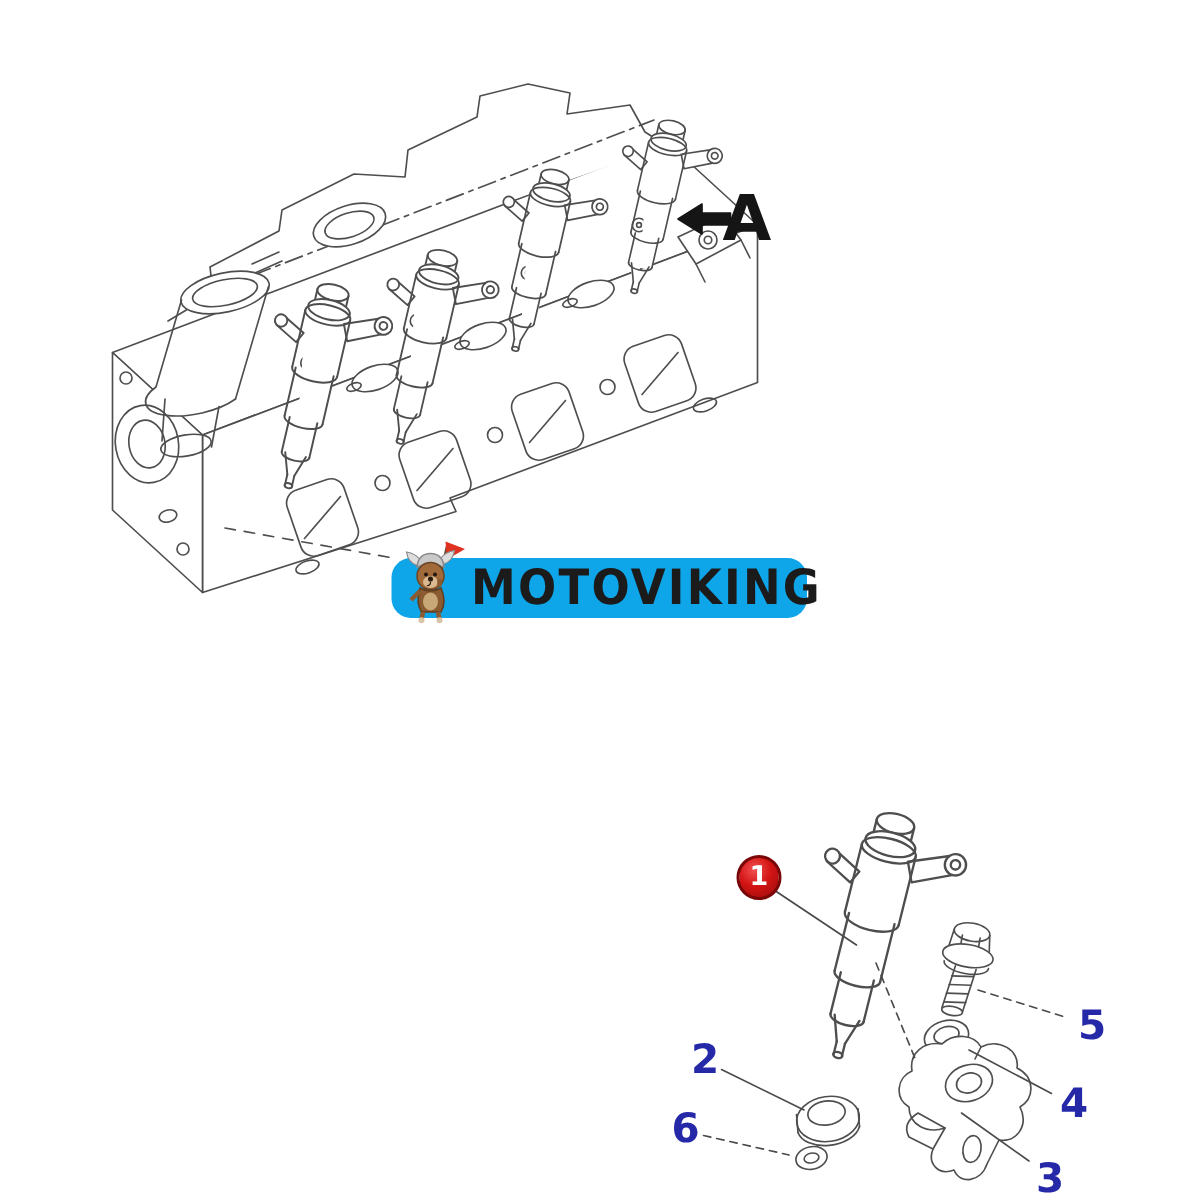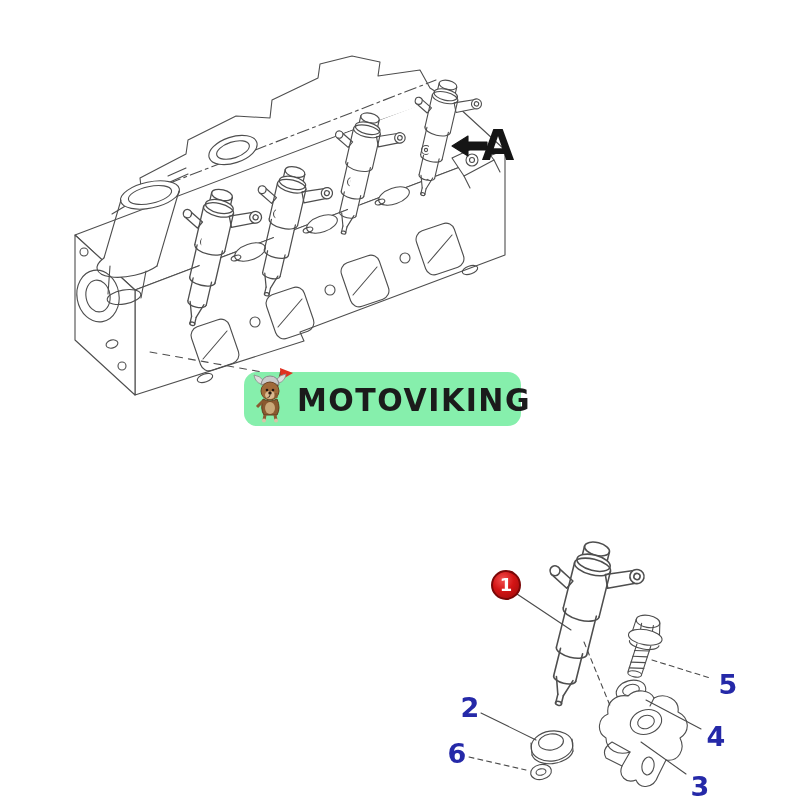--- a/index.html
+++ b/index.html
@@ -10,22 +10,22 @@
   .art { position:absolute; left:0; top:0; width:800px; height:800px; }
 
   
   .view-label {
     position:absolute; left:498px; top:146px; transform:translate(-50%,-50%);
     font-size:42px; font-weight:bold; color:#151515; line-height:1;
   }
 
   
   .logo {
-    position:absolute; left:244px; top:372px; width:277px; height:54px;
-    background:#86efac; border-radius:13px; display:flex; align-items:center;
+    position:absolute; left:261px; top:372px; width:277px; height:40px;
+    background:#0ea5e9; border-radius:13px; display:flex; align-items:center;
   }
   .mascot { margin-left:7px; margin-top:-10px; flex:0 0 auto; overflow:visible; }
   .logo-text {
     font-size:30px; font-weight:bold; letter-spacing:1.5px; color:#1b1b1b;
     transform:scaleY(1.08); white-space:nowrap;
   }
 
   
   .badge {
     position:absolute; left:506px; top:585px; transform:translate(-50%,-50%);

